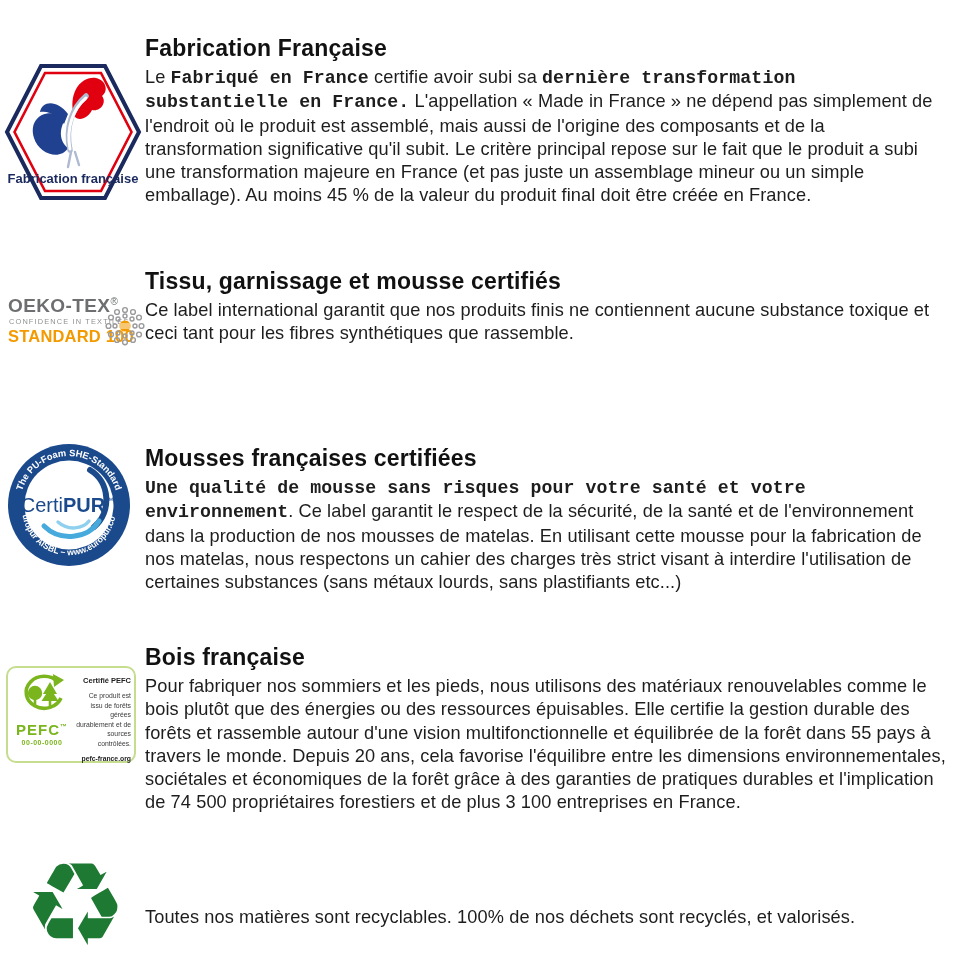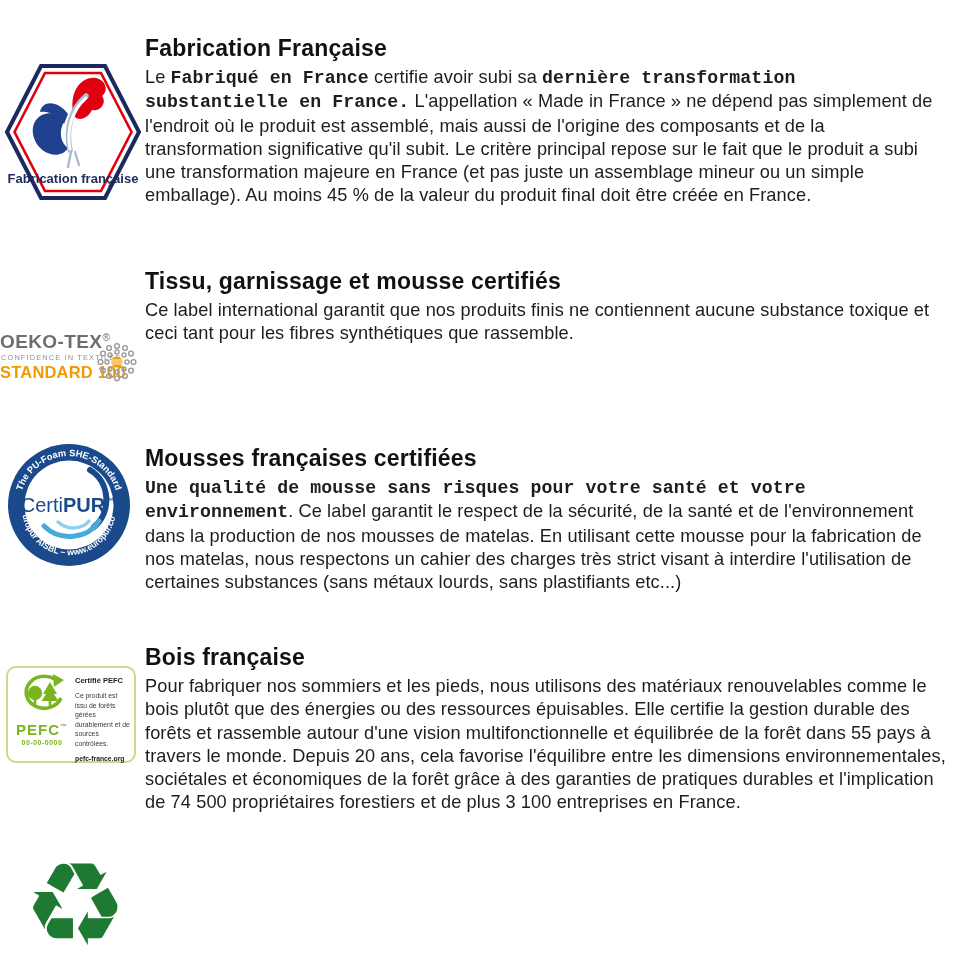--- a/index.html
+++ b/index.html
@@ -9,37 +9,37 @@
   
   .sec-text{position:absolute;left:145px;width:802px;}
   .sec-text h2{margin:0 0 4px 0;font-size:23px;line-height:27px;font-weight:700;color:#111;letter-spacing:.2px;}
   .body-text{font-size:18.2px;line-height:23.3px;color:#1d1d1d;letter-spacing:.1px;}
   .body-text span.b{font-weight:700;font-family:Liberation Mono, monospace;}
 
   
   .hex-badge{position:absolute;left:2px;top:56px;width:142px;height:152px;}
 
   
-  .oeko{position:absolute;left:0px;top:292px;width:140px;height:66px;margin-top:36px;}
+  .oeko{position:absolute;left:8px;top:292px;width:140px;height:66px;}
   .oeko-brand{font-size:19px;font-weight:700;color:#6d6e70;letter-spacing:.4px;line-height:20px;}
   .oeko-brand sup{font-size:10px;font-weight:400;}
   .oeko-tagline{font-size:7.4px;color:#8f9092;letter-spacing:1.15px;margin:1px 0 1px 1px;line-height:9px;}
   .oeko-standard{font-size:16.5px;font-weight:700;color:#f39a00;letter-spacing:.2px;line-height:19px;}
   .oeko-flower{position:absolute;left:96px;top:13px;}
 
   
   .certipur{position:absolute;left:6px;top:442px;width:126px;height:126px;}
 
   
   .pefc{position:absolute;left:6px;top:666px;width:130px;height:97px;border:2px solid #c6dd90;border-radius:10px;background:#fff;box-sizing:border-box;display:flex;padding:5px 3px 4px 4px;}
   .pefc-left{width:60px;text-align:center;}
   .pefc-brand{font-size:15px;font-weight:700;color:#7ab51d;letter-spacing:1px;line-height:15px;}
   .pefc-brand sup{font-size:7px;}
   .pefc-code{font-size:7px;font-weight:700;color:#7ab51d;letter-spacing:.5px;margin-top:2px;}
-  .pefc-right{flex:1;padding-left:3px;text-align:left;}
+  .pefc-right{flex:1;padding-left:3px;text-align:right;}
   .pefc-title{font-size:7.5px;font-weight:700;color:#222;margin:3px 0 6px 0;}
   .pefc-desc{font-size:6.8px;line-height:1.4;color:#3a3a3a;}
   .pefc-url{font-size:6.8px;font-weight:700;color:#222;margin-top:7px;}
 
   
   .recycle{position:absolute;left:10px;top:850px;width:130px;height:115px;font-family:"DejaVu Sans",sans-serif;font-size:116px;line-height:110px;color:#1e7a33;text-align:center;}
 </style>
 </head>
 <body>
 
@@ -150,14 +150,17 @@
     </div>
   </div>
 
   <div class="sec-text" style="top:644px">
     <h2>Bois française</h2>
     <div class="body-text"><span>Pour fabriquer nos sommiers et les pieds, nous utilisons des matériaux renouvelables comme le bois plutôt que des énergies ou des ressources épuisables. Elle certifie la gestion durable des forêts et rassemble autour d'une vision multifonctionnelle et équilibrée de la forêt dans 55 pays à travers le monde. Depuis 20 ans, cela favorise l'équilibre entre les dimensions environnementales, sociétales et économiques de la forêt grâce à des garanties de pratiques durables et l'implication de 74&nbsp;500 propriétaires forestiers et de plus 3&nbsp;100 entreprises en France.</span></div>
   </div>
 
   <div class="recycle">♻</div>
 
+  <div class="sec-text" style="top:906px">
+    <div class="body-text"><span>Toutes nos matières sont recyclables. 100% de nos déchets sont recyclés, et valorisés.</span></div>
+  </div>
 
 </div>
 
 </body></html>

